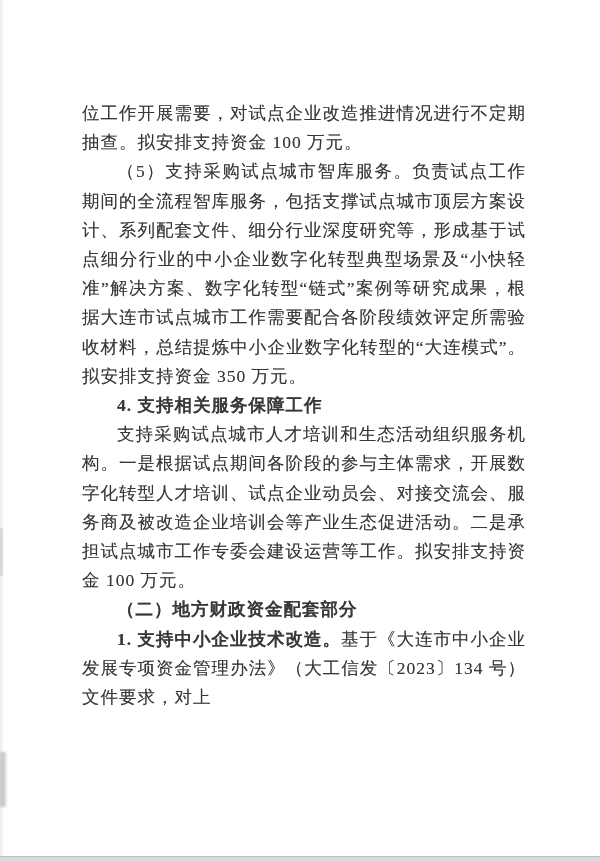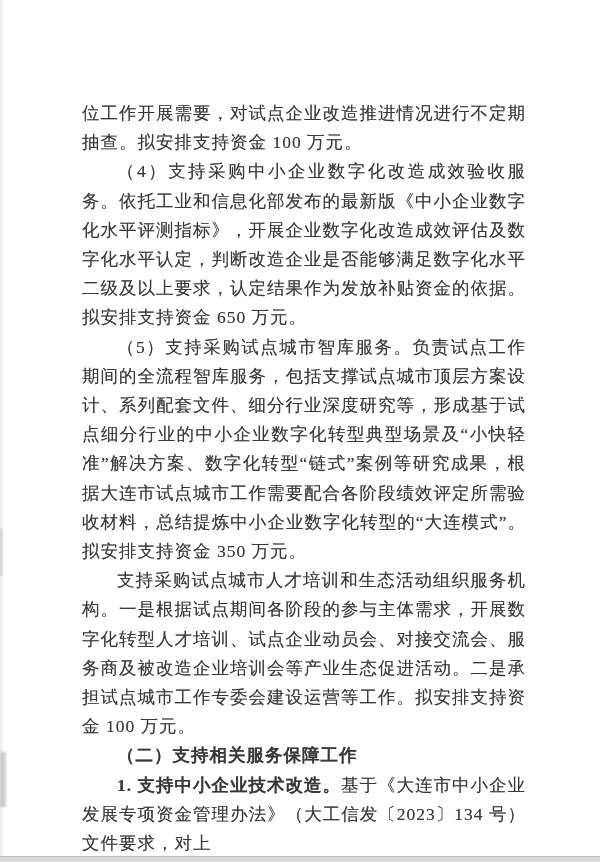--- a/index.html
+++ b/index.html
@@ -84,24 +84,24 @@
 <body>
 
 <div class="page">
 
   <div class="edge-shade"></div>
   <div class="smudge-a"></div>
   <div class="smudge-b"></div>
 
   <div class="text-block">
     <p class="no-indent">位工作开展需要，对试点企业改造推进情况进行不定期抽查。拟安排支持资金 100 万元。</p>
-    <p class="indent">（4）支持采购中小企业数字化改造成效验收服务。依托工业和信息化部发布的最新版《中小企业数字化水平评测指标》，开展企业数字化改造成效评估及数字化水平认定，判断改造企业是否能够满足数字化水平二级及以上要求，认定结果作为发放补贴资金的依据。拟安排支持资金 650 万元。</p>
     <p class="indent">（5）支持采购试点城市智库服务。负责试点工作期间的全流程智库服务，包括支撑试点城市顶层方案设计、系列配套文件、细分行业深度研究等，形成基于试点细分行业的中小企业数字化转型典型场景及“小快轻准”解决方案、数字化转型“链式”案例等研究成果，根据大连市试点城市工作需要配合各阶段绩效评定所需验收材料，总结提炼中小企业数字化转型的“大连模式”。拟安排支持资金 350 万元。</p>
+    <p class="heading">4. 支持相关服务保障工作</p>
     <p class="indent">支持采购试点城市人才培训和生态活动组织服务机构。一是根据试点期间各阶段的参与主体需求，开展数字化转型人才培训、试点企业动员会、对接交流会、服务商及被改造企业培训会等产业生态促进活动。二是承担试点城市工作专委会建设运营等工作。拟安排支持资金 100 万元。</p>
-    <p class="heading">（二）支持相关服务保障工作</p>
+    <p class="heading">（二）地方财政资金配套部分</p>
     <p class="indent"><span class="lead">1. 支持中小企业技术改造。</span><span>基于《大连市中小企业发展专项资金管理办法》（大工信发〔2023〕134 号）文件要求，对上</span></p>
 
   </div>
 
 
   <div class="bottom-strip"></div>
 
 </div>
 
 </body></html>

